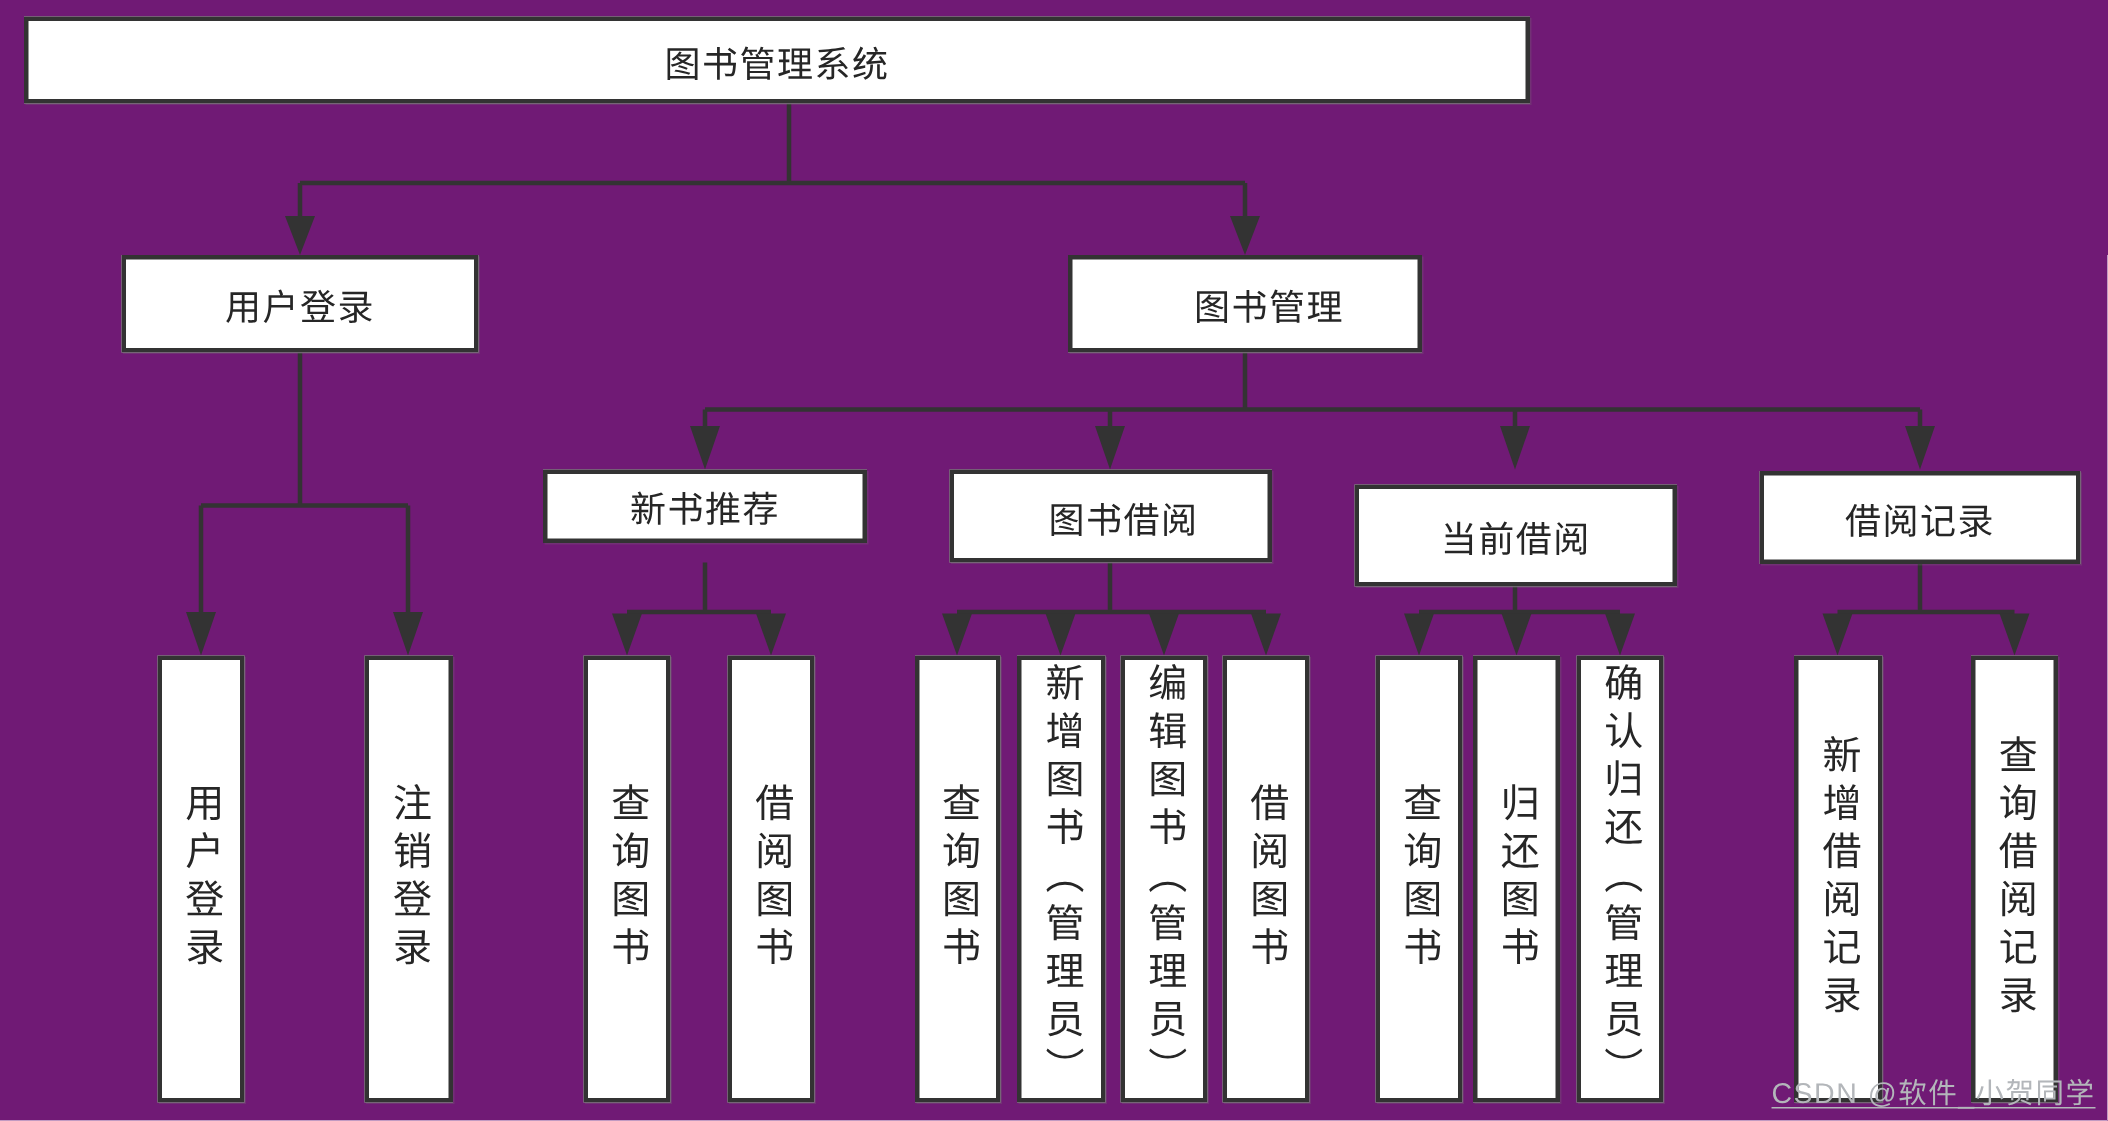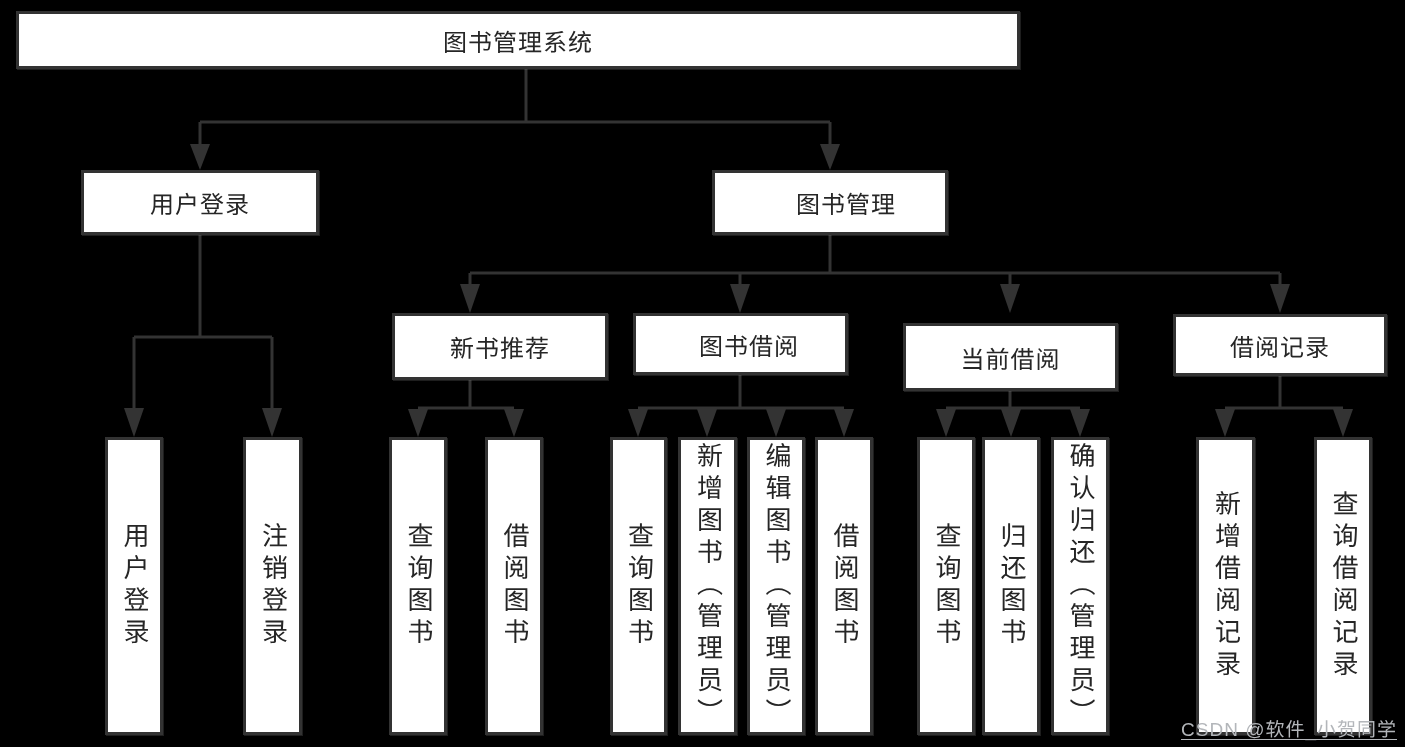--- a/index.html
+++ b/index.html
@@ -1,21 +1,21 @@
 <!DOCTYPE html>
 <html lang="zh-CN"><head>
 <meta charset="utf-8">
 <style>
   * { margin: 0; padding: 0; box-sizing: border-box; }
   html, body { background: #ffffff; }
   .canvas {
     position: relative;
     width: 1405px;
     height: 747px;
-    background: #000000;
+    background: #701a75;
     font-family: "Liberation Sans", "DejaVu Sans", sans-serif;
     overflow: hidden;
   }
   svg.connectors {
     position: absolute;
     left: 0; top: 0;
     width: 1405px; height: 747px;
     z-index: 1;
   }
   .node {
@@ -101,21 +101,21 @@
       <path d="M1215 409 h20 L1225 437 z"></path>
       <path d="M1333 409 h20 L1343 437 z"></path>
     </g>
   </svg>
 
   <div class="node hbox" style="left:16px; top:11px; width:1004px; height:58px;">图书管理系统</div>
 
   <div class="node hbox" style="left:81px; top:170px; width:238px; height:65px;">用户登录</div>
   <div class="node hbox" style="left:712px; top:170px; width:236px; height:65px;padding-left:32px;">图书管理</div>
 
-  <div class="node hbox" style="left:362px; top:313px; width:216px; height:67px;margin-left:30px;">新书推荐</div>
+  <div class="node hbox" style="left:362px; top:313px; width:216px; height:49px;">新书推荐</div>
   <div class="node hbox" style="left:633px; top:313px; width:215px; height:62px;padding-left:17px;">图书借阅</div>
   <div class="node hbox" style="left:903px; top:323px; width:215px; height:68px;">当前借阅</div>
   <div class="node hbox" style="left:1173px; top:314px; width:214px; height:62px;">借阅记录</div>
 
   <div class="node vbox" style="left:105px; top:437px; width:58px; height:298px;">
     <span class="vlabel">用户登录</span>
   </div>
   <div class="node vbox" style="left:243px; top:437px; width:59px; height:298px;">
     <span class="vlabel">注销登录</span>
   </div>

